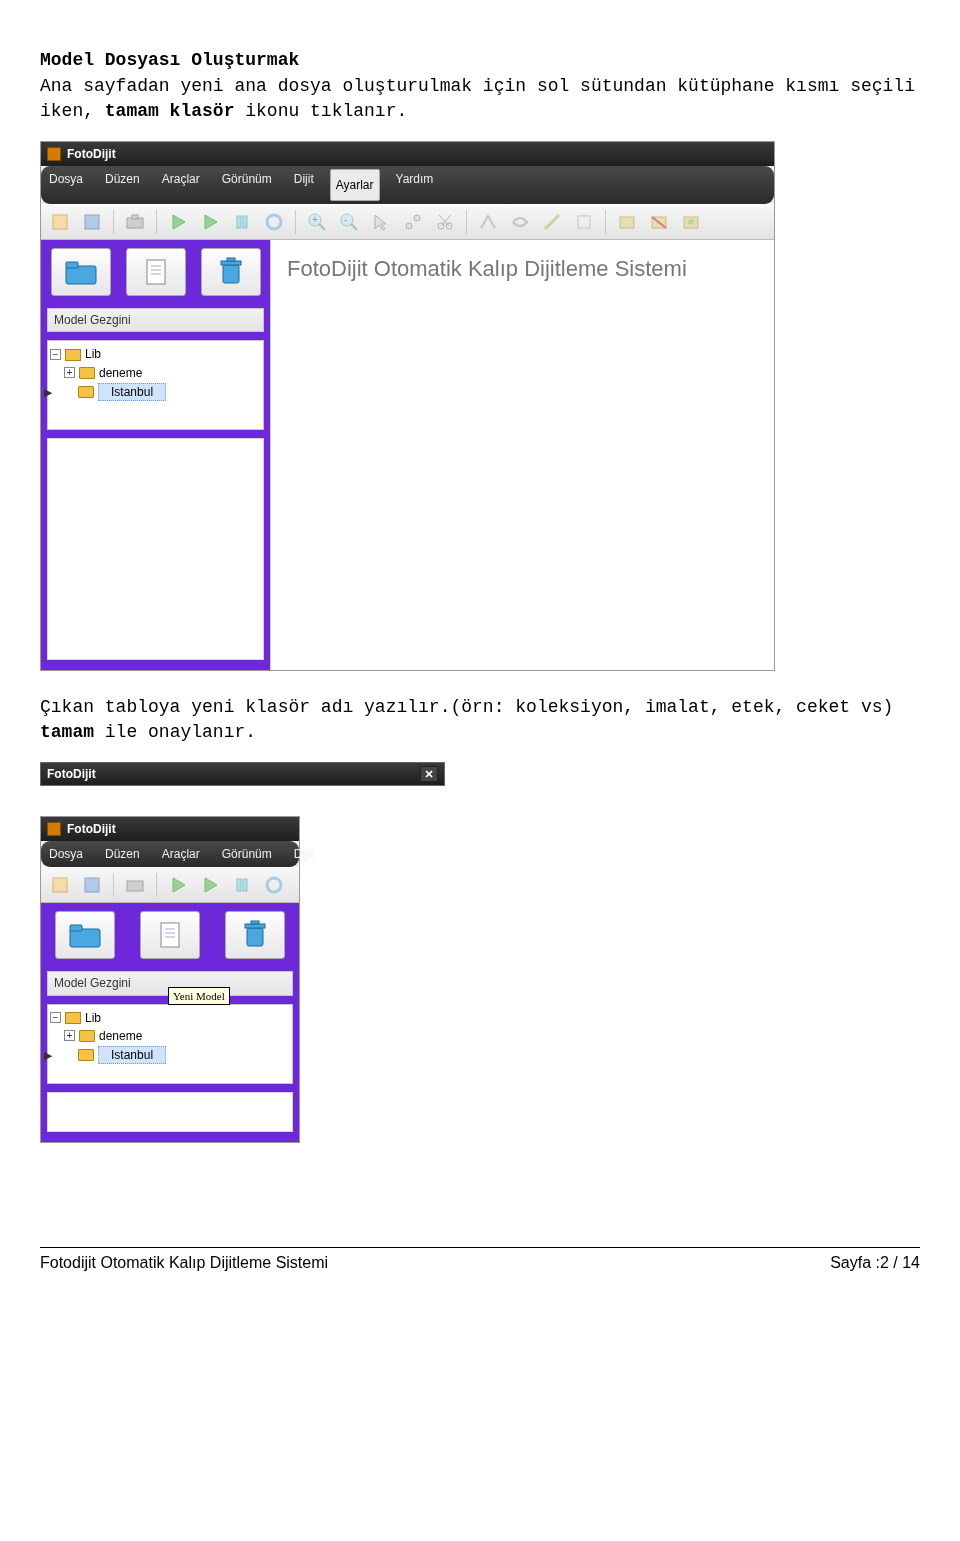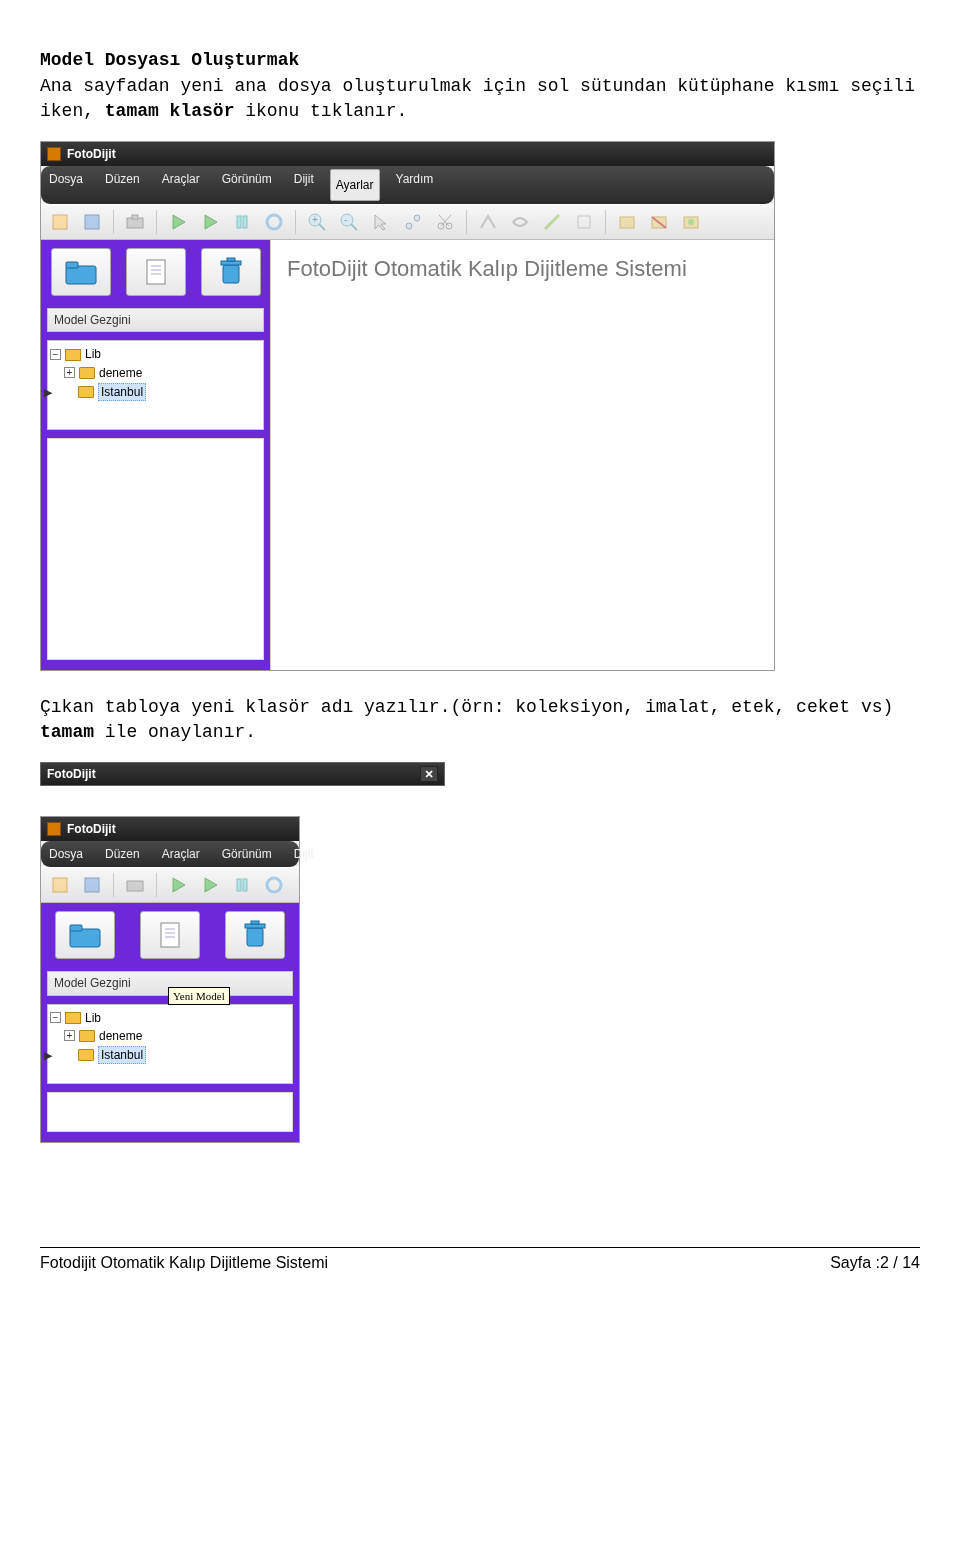--- a/index.html
+++ b/index.html
@@ -98,21 +98,21 @@
   }
   .tree-row { display:flex; align-items:center; gap:4px; padding:1px 0; white-space:nowrap;}
   .indent1 { padding-left: 14px; }
   .pm-box {
     width:11px; height:11px; border:1px solid #888; background:#fff;
     display:inline-flex; align-items:center; justify-content:center;
     font-size:10px; line-height:1; color:#333; font-family: Arial;
   }
   .folder-y { width:16px; height:12px; background:#f6c244; border:1px solid #b48514; border-radius:1px; display:inline-block;}
   .folder-open { width:16px; height:12px; background:#f6c244; border:1px solid #b48514; display:inline-block; position:relative;}
-  .tree .sel { background: #cfe3fb; border:1px dotted #6a9de8; padding:0 2px;}
+  .tree .sel { background: #cfe3fb; border:1px dotted #6a9de8; padding:0 12px;}
   .right-col { flex:1; padding: 14px 16px; }
   .right-col .banner { color:#777; font-size: 22px; font-family: Arial, sans-serif; }
   .app-body-tall { height: 430px; }
   .filler { flex:1; background:#fff; border:1px solid #d6d6d6; }
   .row-marker { position:absolute; left:-6px; color:#333; font-size:11px;}
 
   
   .dialog {
     width: 405px;
     border: 1px solid #666;

